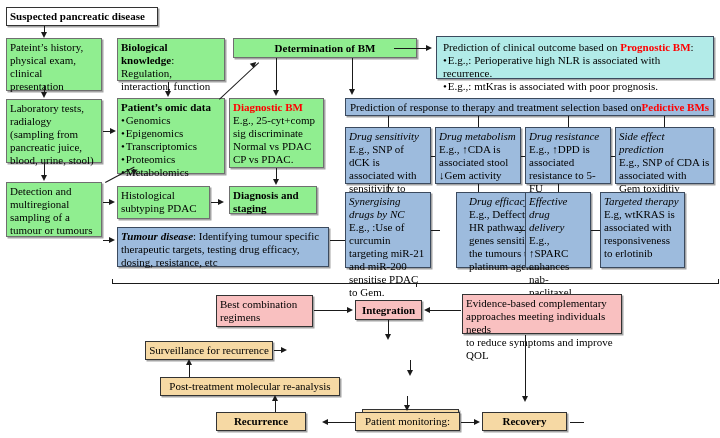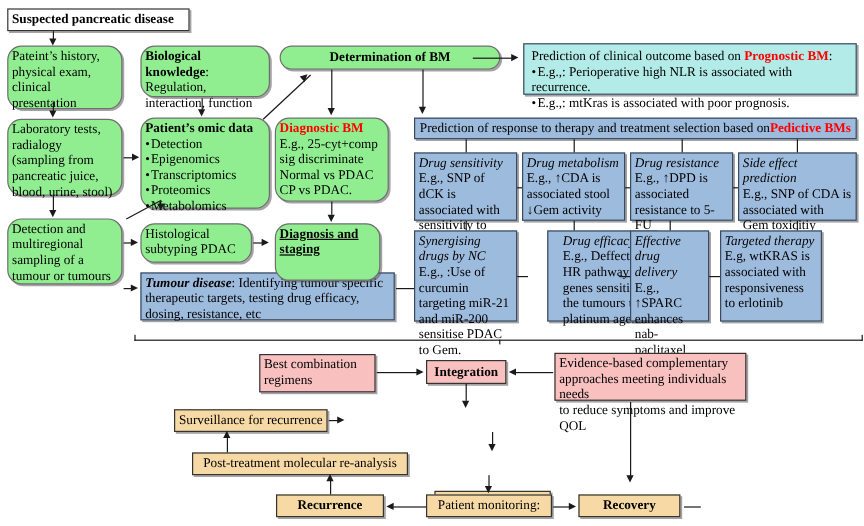--- a/index.html
+++ b/index.html
@@ -1,21 +1,21 @@
 <!DOCTYPE html>
 <html><head>
 <meta charset="utf-8">
 <style>
   html,body{margin:0;padding:0;background:#ffffff;}
   body{font-family:"Liberation Serif", serif;}
   #canvas{position:relative;width:720px;height:438px;background:#fff;overflow:hidden;}
   .box{position:absolute;box-sizing:border-box;border:1px solid #555;
        font-size:11px;line-height:1.18;color:#000;padding:2px 3px;
        box-shadow:1.5px 1.5px 0 rgba(90,90,90,.55);}
-  .green{background:#90ee90;border-color:#6f6f6f;border-radius:12px;}
+  .green{background:#90ee90;border-color:#6f6f6f;}
   .blue{background:#9dbbdd;border-color:#3b4a5e;}
   .cyan{background:#b2ebe8;border-color:#3b4a5e;}
   .pink{background:#f9c0c0;border-color:#333;}
   .tan{background:#f6d9a4;border-color:#333;}
   .white{background:#fff;border-color:#333;}
   .b{font-weight:bold;}
   .i{font-style:italic;}
   .red{color:#ff0000;font-weight:bold;}
   .ctr{text-align:center;}
   .mid{display:flex;align-items:center;justify-content:center;height:100%;}
@@ -66,21 +66,21 @@
 
   <div class="box green" style="left:117px;top:38px;width:108px;height:43px;">
     <div>
       <span class="b">Biological knowledge</span><span>: Regulation, interaction, function</span>
     </div>
   </div>
 
   <div class="box green" style="left:117px;top:98px;width:108px;height:76px;">
     <div class="b">Patient’s omic data</div>
     <ul>
-      <li>Detection</li>
+      <li>Genomics</li>
       <li>Epigenomics</li>
       <li>Transcriptomics</li>
       <li>Proteomics</li>
       <li>Metabolomics</li>
     </ul>
   </div>
 
   <div class="box green" style="left:117px;top:186px;width:93px;height:33px;">
     <div>Histological</div>
     <div>subtyping PDAC</div>
@@ -97,21 +97,21 @@
   </div>
 
   <div class="box green" style="left:229px;top:98px;width:95px;height:70px;">
     <div class="red">Diagnostic BM</div>
     <div>E.g., 25-cyt+comp</div>
     <div>sig discriminate</div>
     <div>Normal vs PDAC</div>
     <div>CP vs PDAC.</div>
   </div>
 
-  <div class="box green b" style="left:229px;top:186px;width:88px;height:48px;text-decoration:underline;">
+  <div class="box green b" style="left:229px;top:186px;width:88px;height:28px;">
     <div>Diagnosis and</div>
     <div>staging</div>
   </div>
 
   <div class="box cyan" style="left:436px;top:36px;width:278px;height:43px;padding:4px 6px;">
     <div>
       <span>Prediction of clinical outcome based on </span><span class="red">Prognostic BM</span><span>:</span>
     </div>
     <ul>
       <li>E.g.,: Perioperative high NLR is associated with recurrence.</li>
@@ -181,21 +181,21 @@
 
 
   <div class="box tan ctr" style="left:160px;top:377px;width:180px;height:19px;">
     <div class="mid">Post-treatment molecular re-analysis</div>
   </div>
 
   <div class="box tan b ctr" style="left:362px;top:373px;width:97px;height:19px;margin-top:36px;">
     <div class="mid">Survivorship</div>
   </div>
 
-  <div class="box tan b ctr" style="left:230px;top:412px;width:90px;height:19px;">
+  <div class="box tan b ctr" style="left:216px;top:412px;width:90px;height:19px;">
     <div class="mid">Recurrence</div>
   </div>
 
   <div class="box tan ctr" style="left:355px;top:412px;width:105px;height:19px;">
     <div class="mid">Patient monitoring:</div>
   </div>
 
   <div class="box tan b ctr" style="left:482px;top:412px;width:85px;height:19px;">
     <div class="mid">Recovery</div>
   </div>

